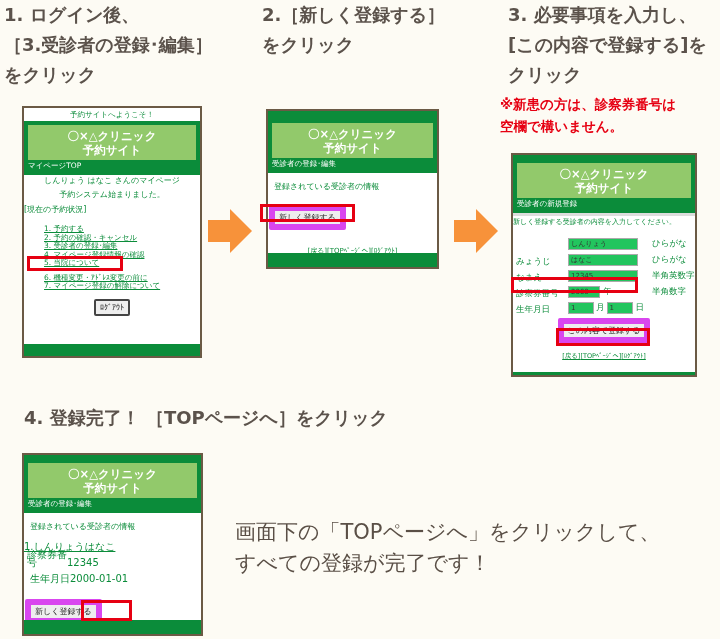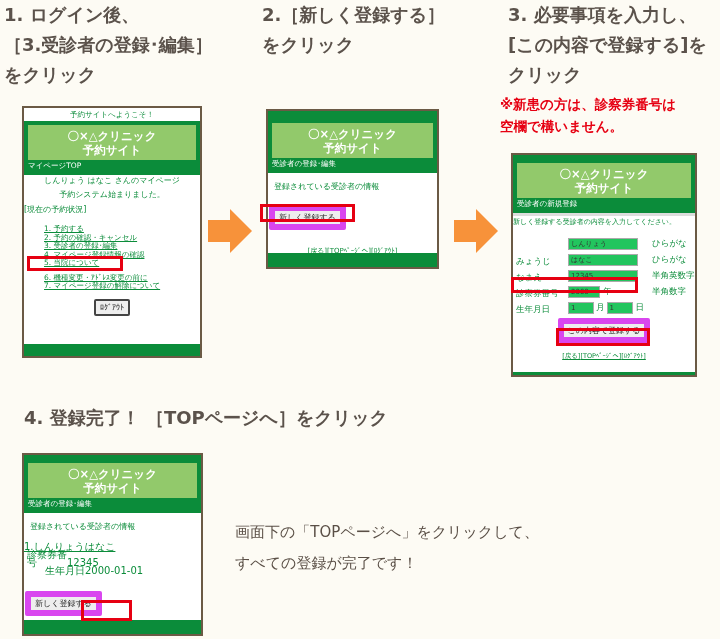--- a/index.html
+++ b/index.html
@@ -33,21 +33,21 @@
   .sub { color: #fff; text-align: left; font-size: 7.5px; line-height: 12px; }
   .g { color: #0b8c3a; }
   .lnk { color: #0b8c3a; text-decoration: underline; }
   .btn {
     display: inline-block; background: #eee; border: 6px solid #d946ef;
     border-radius: 2px; font-size: 8px; color: #222; padding: 1px 4px; line-height: 11px;
   }
   .redbox { position: absolute; border: 3px solid #e60012; }
   .arrow { position: absolute; width: 44px; height: 44px; }
   .desc {
-    position: absolute; font-size: 15px; line-height: 31px; color: #5a4f46; white-space: pre-line;
+    position: absolute; font-size: 21px; line-height: 31px; color: #5a4f46; white-space: pre-line;
   }
   .row { display: flex; align-items: center; height: 16px; }
   .row .lbl { width: 52px; margin-top: 36px; }
   .inp { background:#22c55e; border: 1px solid #aaa; height: 12px; font-size: 7px; color:#333; padding: 0 2px; line-height: 11px;}
 </style>
 </head>
 <body>
 
 <div class="step-title" style="left:4px;top:0;">1. ログイン後、
 ［3.受診者の登録･編集］
@@ -164,21 +164,21 @@
     <div class="logo">
         <div>〇×△クリニック</div>
         <div>予約サイト</div>
       </div>
     <div class="sub">受診者の登録･編集</div>
   </div>
   <div class="g" style="padding:8px 6px 0;line-height:12px;">登録されている受診者の情報</div>
   <div class="g" style="padding-top:10px;font-size:10px;line-height:8px;">
     <div class="lnk">1.しんりょうはなこ</div>
     <div style="padding-left:3px;"><span style="display:inline-block;width:40px;">診察券番号</span><span>12345</span></div>
-    <div style="padding-left:21px;"><span style="display:inline-block;width:40px;">生年月日</span><span>2000-01-01</span></div>
+    <div style="padding-left:6px;margin-top:8px;"><span style="display:inline-block;width:40px;">生年月日</span><span>2000-01-01</span></div>
   </div>
   <div style="padding:16px 0 0 1px;"><span class="btn">新しく登録する</span></div>
   <div style="text-align:center;margin-top:14px;font-size:7px;">
     <span class="lnk">[戻る]</span><span class="lnk">[TOPﾍﾟｰｼﾞへ]</span><span class="lnk">[ﾛｸﾞｱｳﾄ]</span>
   </div>
   <div class="bar-dark" style="position:absolute;left:0;right:0;bottom:0;height:14px;"></div>
 </div>
 <div class="redbox" style="left:81px;top:600px;width:51px;height:21px;"></div>
 
 <div class="desc" style="left:235px;top:517px;">画面下の「TOPページへ」をクリックして、

